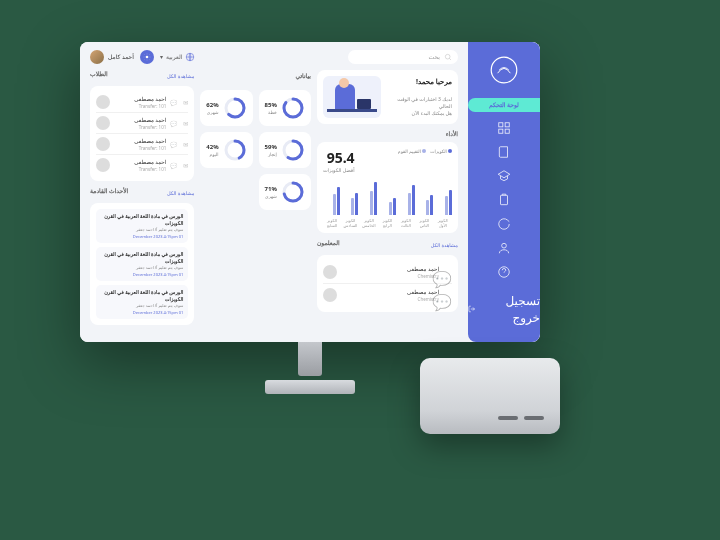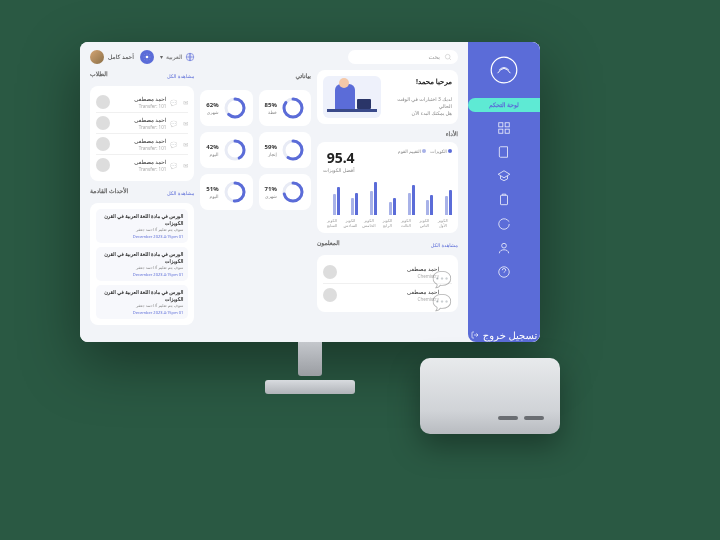--- a/index.html
+++ b/index.html
@@ -6,21 +6,21 @@
 body{background:#2a5943;width:720px;height:540px;overflow:hidden;position:relative}
 .monitor{position:absolute;left:80px;top:42px;width:460px;height:300px;background:#fff;border-radius:8px;box-shadow:0 20px 60px rgba(0,0,0,.4);overflow:hidden}
 .screen{width:100%;height:100%;background:#f2f4f8;display:flex}
 .sidebar{background:#5b6cd8;width:72px;height:100%;position:relative;border-radius:0 0 0 8px}
 .logo{width:36px;height:36px;margin:10px auto;display:flex;align-items:center;justify-content:center}
 .logo svg{width:32px;height:32px}
 .nav-label{background:#5eead4;color:#5b6cd8;font-size:6px;padding:3px 6px;border-radius:8px 0 0 8px;margin-right:0;margin-top:6px;text-align:center;font-weight:600}
 .nav-icons{display:flex;flex-direction:column;align-items:center;gap:8px;margin-top:8px}
 .nav-icon{width:16px;height:16px;display:flex;align-items:center;justify-content:center;color:#fff;opacity:.85;cursor:pointer}
 .nav-icon svg{width:14px;height:14px;stroke:#fff;fill:none;stroke-width:1.5}
-.logout{position:absolute;bottom:0;right:0;left:0;display:flex;align-items:center;justify-content:center;gap:4px;color:#fff;font-size:10px;cursor:pointer}
+.logout{position:absolute;bottom:16px;right:0;left:0;display:flex;align-items:center;justify-content:center;gap:4px;color:#fff;font-size:12px;cursor:pointer}
 .main{flex:1;padding:8px 10px;display:flex;flex-direction:column;overflow:hidden}
 .topbar{display:flex;align-items:center;justify-content:space-between;gap:8px;margin-bottom:6px}
 .search-box{flex:1;max-width:110px;display:flex;align-items:center;gap:4px;background:#fff;border-radius:10px;padding:3px 6px;font-size:6px;color:#999}
 .search-box svg{width:8px;height:8px;stroke:#999;fill:none}
 .lang{display:flex;align-items:center;gap:3px;font-size:6px;color:#666;cursor:pointer}
 .lang svg{width:10px;height:10px}
 .user-info{display:flex;align-items:center;gap:4px;font-size:6px;color:#333;cursor:pointer}
 .avatar{width:14px;height:14px;border-radius:50%;background:linear-gradient(135deg,#d4a574,#8b6f47)}
 .theme-btn{width:14px;height:14px;border-radius:50%;background:#5b6cd8;display:flex;align-items:center;justify-content:center;cursor:pointer}
 .theme-btn svg{width:8px;height:8px;fill:#fff}
@@ -324,30 +324,20 @@
               <div class="donut-card">
                 <div class="donut"><svg viewBox="0 0 24 24">
                     <circle cx="12" cy="12" r="9" fill="none" stroke="#e8ebf5" stroke-width="3"></circle>
                     <circle cx="12" cy="12" r="9" fill="none" stroke="#5b6cd8" stroke-width="3" stroke-dasharray="56.548667764616276" stroke-dashoffset="16.399113651738723" stroke-linecap="round"></circle>
                   </svg></div>
                 <div>
                   <div class="donut-pct">71%</div>
                   <div class="donut-lab">شهري</div>
                 </div>
               </div>
-              <div class="donut-card">
-                <div class="donut"><svg viewBox="0 0 24 24">
-                    <circle cx="12" cy="12" r="9" fill="none" stroke="#e8ebf5" stroke-width="3"></circle>
-                    <circle cx="12" cy="12" r="9" fill="none" stroke="#5b6cd8" stroke-width="3" stroke-dasharray="56.548667764616276" stroke-dashoffset="27.708847204661975" stroke-linecap="round"></circle>
-                  </svg></div>
-                <div>
-                  <div class="donut-pct">51%</div>
-                  <div class="donut-lab">اليوم</div>
-                </div>
-              </div>
             </div>
     </div>
 
     <div class="col">
       <div>
         <div class="section-head">
           <span class="section-link">مشاهدة الكل</span>
           <span class="section-title">الطلاب</span>
         </div>
         <div class="card students" id="students-list">

